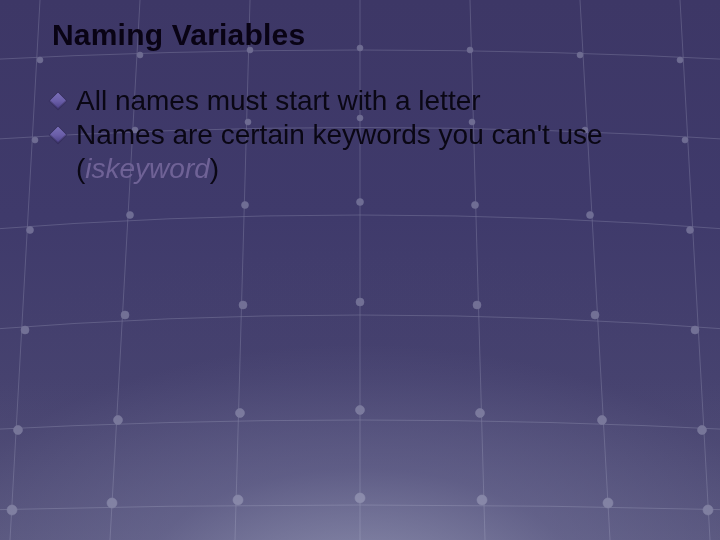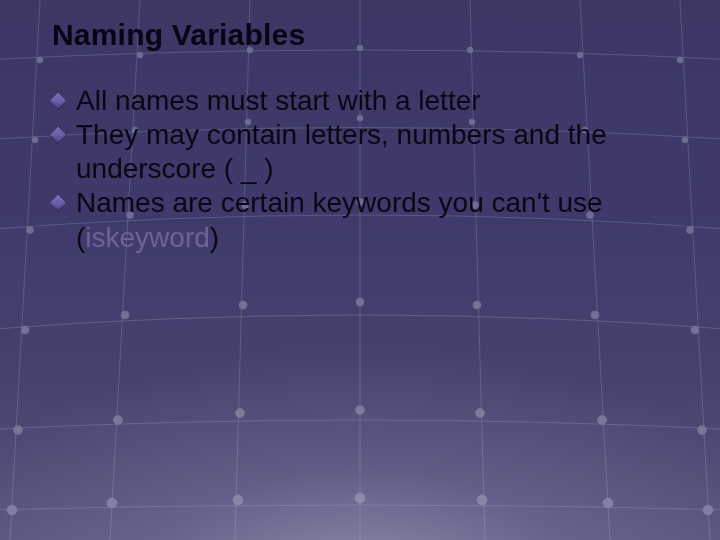--- a/index.html
+++ b/index.html
@@ -59,20 +59,21 @@
     position: absolute;
     left: 0;
     top: 0.38em;
     width: 12px;
     height: 12px;
     transform: rotate(45deg);
     background: linear-gradient(135deg, #7a6fb8 0%, #6a5ea8 50%, #4a3f86 100%);
     box-shadow: inset -1px -1px 0 rgba(0,0,0,0.25), 0 0 0 0.5px #2e2753;
   }
   .keyword {
+    font-style: italic;
     color: #6f6296;
   }
 </style>
 </head>
 <body>
 
 <div class="slide">
 
   <svg class="mesh" width="720" height="540" viewBox="0 0 720 540">
     <g stroke="#c9cce0" stroke-width="0.6" fill="#c9cce0">
@@ -140,20 +141,17 @@
   </svg>
 
   <div class="content">
     <h1 class="title">Naming Variables</h1>
 
     <ul class="bullets">
       <li>
         <span>All names must start with a letter</span>
       </li>
       <li>
-        <span>They may contain letters, numbers and the underscore ( _ )</span>
-      </li>
-      <li>
         <span>Names are certain keywords you can't use (</span><span class="keyword">iskeyword</span><span>)</span>
       </li>
     </ul>
   </div>
 </div>
 
 </body></html>

